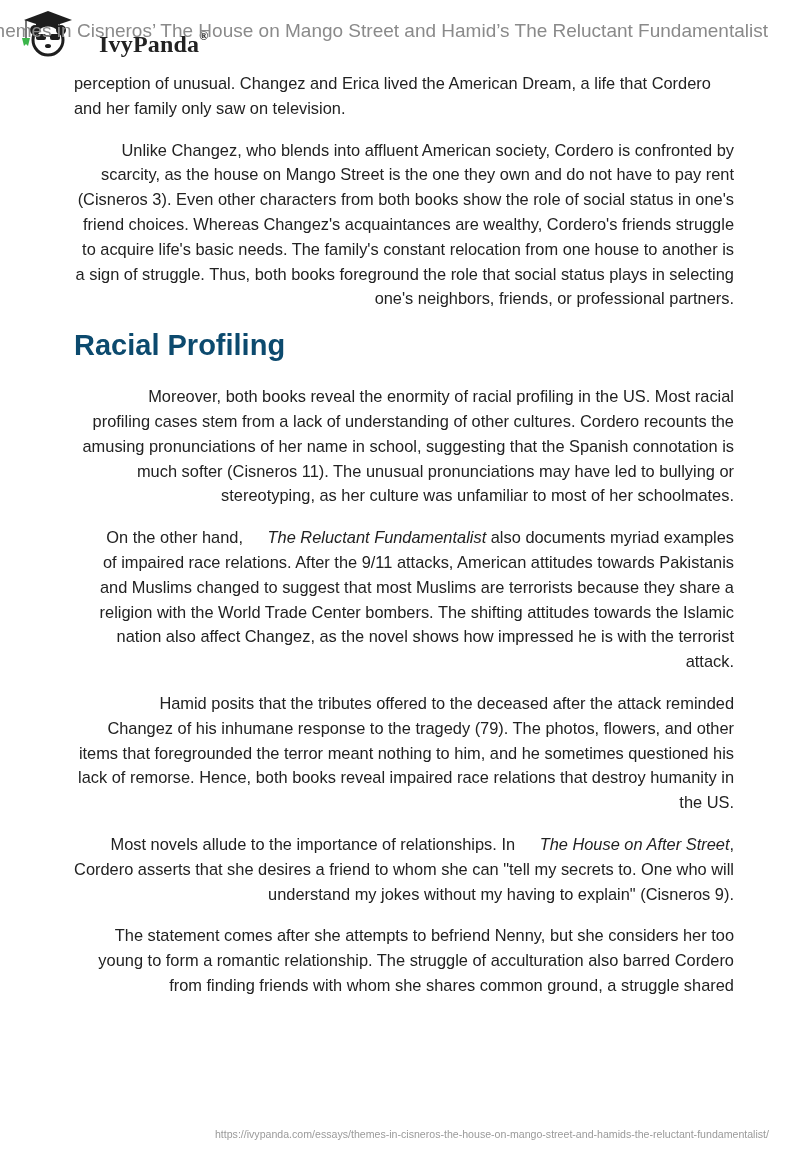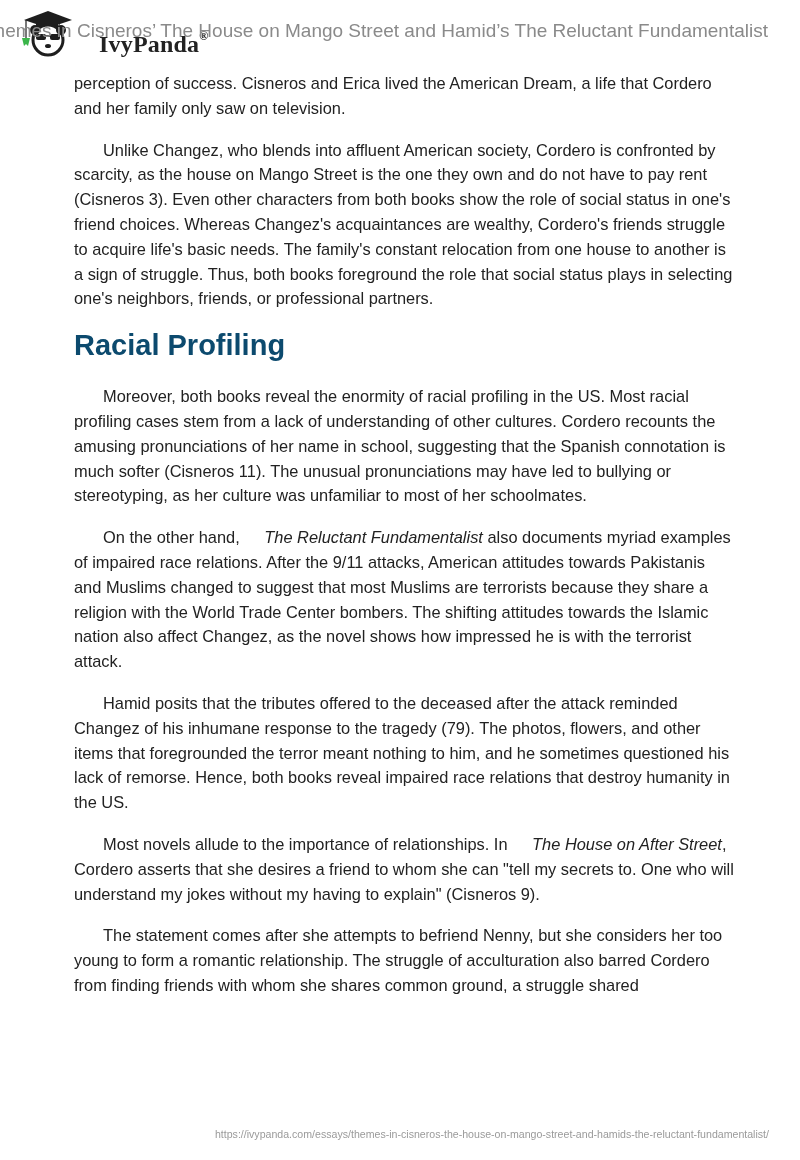--- a/index.html
+++ b/index.html
@@ -17,21 +17,21 @@
   .logo-text sup { font-size: 12px; vertical-align: top; position: relative; top: -2px; }
   .doc-title {
     position: absolute; right: 32px; top: 20px; font-size: 19px; color: #8a8a8a;
     white-space: nowrap;
     text-align: center;
   }
   .content { position: absolute; left: 74px; top: 71px; width: 660px; }
   p {
     margin: 0 0 17px 0; font-size: 16.4px; line-height: 24.8px;
   }
-  p.indent { text-indent: 29px; }
+  p.indent { text-indent: 29px; text-align: right; }
   h2 {
     font-size: 29px; font-weight: bold; margin: 14px 0 22px 0; line-height: 34px; color: #0c4a6e;
   }
   em { font-style: italic; margin-left: 20px; }
   .footer-url {
     position: absolute; right: 31px; top: 1128px; font-size: 10.6px; color: #9a9a9a;
     white-space: nowrap;
   }
 </style>
 </head>
@@ -56,21 +56,21 @@
       <line x1="28" y1="28" x2="32" y2="28" stroke="#1e1e1e" stroke-width="1.5"></line>
 
       <ellipse cx="30" cy="38" rx="3" ry="2" fill="#1e1e1e"></ellipse>
     </svg>
     <span class="logo-text"><span>IvyPanda</span><sup>®</sup></span>
   </div>
   <div class="doc-title">Themes in Cisneros’ The House on Mango Street and Hamid’s The Reluctant Fundamentalist</div>
 </div>
 
 <div class="content">
-  <p>perception of success. Cisneros and Erica lived the American Dream, a life that Cordero and her family only saw on television.</p>
+  <p>perception of unusual. Changez and Erica lived the American Dream, a life that Cordero and her family only saw on television.</p>
   <p class="indent">Unlike Changez, who blends into affluent American society, Cordero is confronted by scarcity, as the house on Mango Street is the one they own and do not have to pay rent (Cisneros 3). Even other characters from both books show the role of social status in one's friend choices. Whereas Changez's acquaintances are wealthy, Cordero's friends struggle to acquire life's basic needs. The family's constant relocation from one house to another is a sign of struggle. Thus, both books foreground the role that social status plays in selecting one's neighbors, friends, or professional partners.</p>
 
   <h2>Racial Profiling</h2>
   <p class="indent">Moreover, both books reveal the enormity of racial profiling in the US. Most racial profiling cases stem from a lack of understanding of other cultures. Cordero recounts the amusing pronunciations of her name in school, suggesting that the Spanish connotation is much softer (Cisneros 11). The unusual pronunciations may have led to bullying or stereotyping, as her culture was unfamiliar to most of her schoolmates.</p>
   <p class="indent"><span>On the other hand, </span><em>The Reluctant Fundamentalist</em><span> also documents myriad examples of impaired race relations. After the 9/11 attacks, American attitudes towards Pakistanis and Muslims changed to suggest that most Muslims are terrorists because they share a religion with the World Trade Center bombers. The shifting attitudes towards the Islamic nation also affect Changez, as the novel shows how impressed he is with the terrorist attack.</span></p>
   <p class="indent">Hamid posits that the tributes offered to the deceased after the attack reminded Changez of his inhumane response to the tragedy (79). The photos, flowers, and other items that foregrounded the terror meant nothing to him, and he sometimes questioned his lack of remorse. Hence, both books reveal impaired race relations that destroy humanity in the US.</p>
 
   <p class="indent"><span>Most novels allude to the importance of relationships. In </span><em>The House on After Street</em><span>, Cordero asserts that she desires a friend to whom she can "tell my secrets to. One who will understand my jokes without my having to explain" (Cisneros 9).</span></p>
   <p class="indent">The statement comes after she attempts to befriend Nenny, but she considers her too young to form a romantic relationship. The struggle of acculturation also barred Cordero from finding friends with whom she shares common ground, a struggle shared</p>
 </div>

